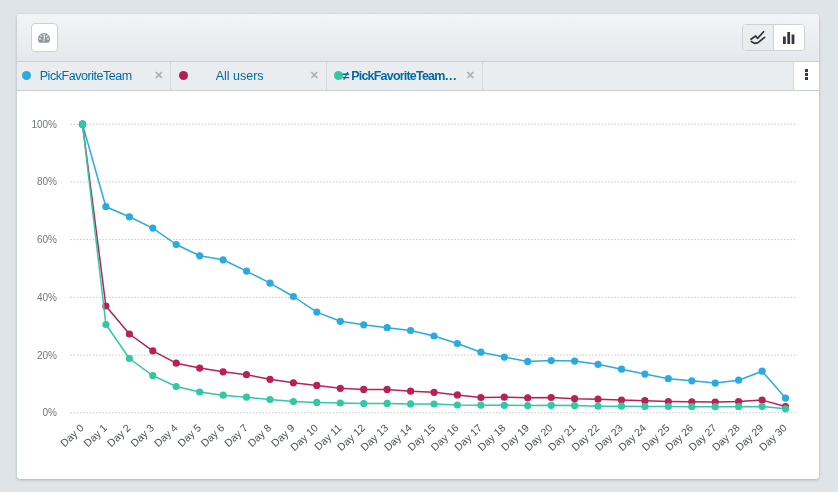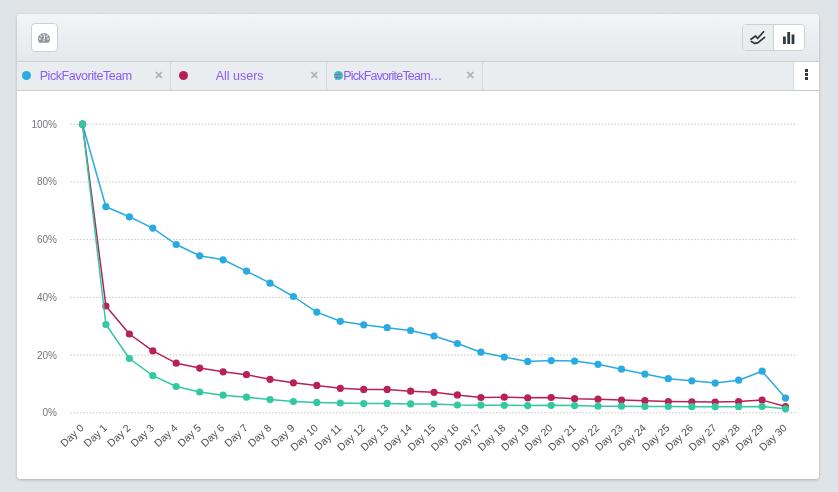--- a/index.html
+++ b/index.html
@@ -15,21 +15,21 @@
   background:#fff; border:1px solid #ccd1d5; border-radius:4px; z-index:2; }
 .btngroup { position:absolute; right:14px; top:9.5px; width:63px; height:27.5px;
   border:1px solid #ccd1d5; border-radius:4px; background:#fff; z-index:2; display:flex; }
 .btngroup .b1 { width:31px; height:100%; background:linear-gradient(#eceff0,#e9eced);
   border-right:1px solid #ccd1d5; border-radius:3px 0 0 3px; }
 .btngroup .b2 { flex:1; height:100%; background:#fff; border-radius:0 3px 3px 0; }
 .chipsrow { position:absolute; left:0; top:47.5px; width:100%; height:29px;
   background:#e9edf0; border-bottom:1px solid #c9ced2; }
 .chip { position:absolute; top:0; height:100%; border-right:1px solid #d4d9dc; }
 .chip .dot { position:absolute; top:50%; margin-top:-4.5px; width:9px; height:9px; border-radius:50%; }
-.chip .lbl { position:absolute; top:50%; transform:translateY(-50%); font-size:12.5px; color:#8b5cf6; white-space:nowrap; }
+.chip .lbl { position:absolute; top:50%; transform:translateY(-50%); font-size:12.5px; color:#0369a1; white-space:nowrap; }
 .chip .x { position:absolute; right:6.5px; top:50%; transform:translateY(-52%); font-size:11px; color:#aab0b5; font-weight:bold; }
 .kebab { position:absolute; right:0; top:0; width:25.5px; height:100%; background:#fff;
   border-left:1px solid #d4d9dc; }
 .kebab i { position:absolute; left:11px; width:3px; height:3px; background:#33393f; }
 .chart { position:absolute; left:0; top:76.5px; width:100%; bottom:0; background:#fff; }
 </style></head>
 <body>
 <div class="card">
   <div class="toolbar">
     <div class="gaugebtn">
@@ -67,21 +67,21 @@
 <span class="lbl" style="left:23.2px;letter-spacing:-.45px;">PickFavoriteTeam</span>
 <span class="x">✕</span>
       </div>
       <div class="chip" style="left:154.5px;width:155.5px;">
 <span class="dot" style="background:#b81e56;left:8.3px;"></span>
 <span class="lbl" style="left:24.7px;letter-spacing:0;margin-left:20px;">All users</span>
 <span class="x">✕</span>
       </div>
       <div class="chip" style="left:310px;width:156px;">
 <span class="dot" style="background:#35c9a2;left:7.5px;"></span>
-<span class="lbl" style="left:8px;letter-spacing:-.8px;">≠ PickFavoriteTeam…</span>
+<span class="lbl" style="left:16px;letter-spacing:-.8px;font-weight:bold;">≠ PickFavoriteTeam…</span>
 <span class="x">✕</span>
       </div>
     <div class="kebab">
         <i style="top:7.7px"></i>
         <i style="top:11.7px"></i>
         <i style="top:15.8px"></i>
       </div>
   </div>
   <div class="chart"></div>
   <svg width="802" height="388" viewBox="0 0 802 388" style="position:absolute;left:0;top:76.5px;font-family:'Liberation Sans',sans-serif;">

